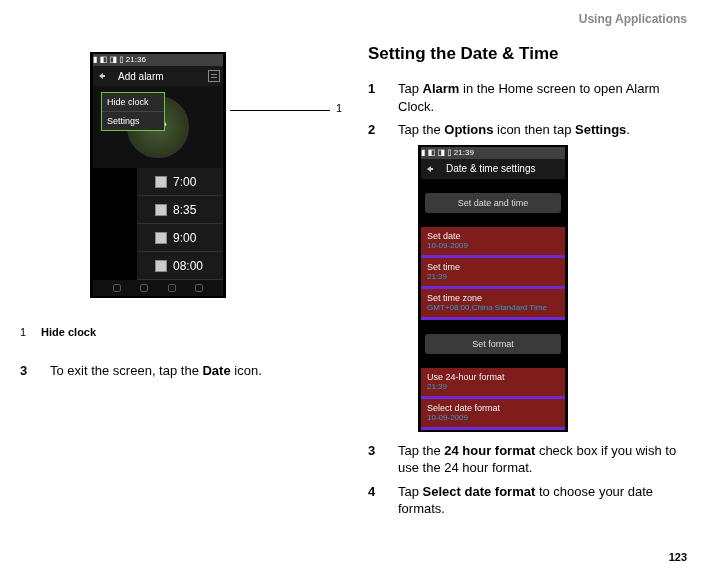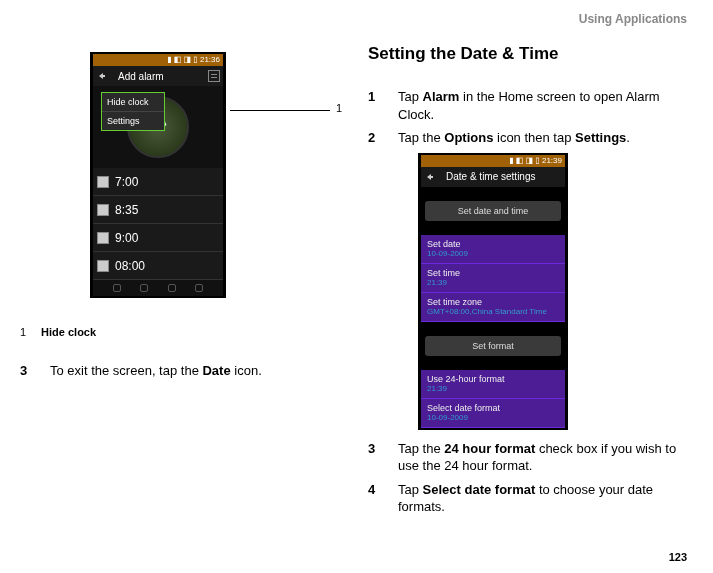--- a/index.html
+++ b/index.html
@@ -41,25 +41,24 @@
     width: 320px;
   }
   
   .phone {
     width: 136px;
     background: #000;
     padding: 2px 3px;
     font-family: Arial, sans-serif;
   }
   .statusbar {
-    background: #a16207;
+    background: #404040;
     height: 12px;
     color: #fff;
     font-size: 8px;
-    text-align: right;
     padding: 1px 3px 0 0;
   }
   .titlebar {
     display: flex;
     align-items: center;
     background: #1a1a1a;
     color: #fff;
     height: 20px;
     font-size: 10px;
     padding: 0 3px;
@@ -93,21 +92,21 @@
     position:relative;
   }
   .analog::before{content:"";position:absolute;left:50%;top:50%;width:2px;height:22px;background:#eee;transform-origin:top;transform:translate(-50%,-100%) rotate(-20deg);}
   .analog::after{content:"";position:absolute;left:50%;top:50%;width:2px;height:15px;background:#eee;transform-origin:top;transform:translate(-50%,-100%) rotate(60deg);}
   .menu-pop { position:absolute; left:8px; top:6px; width:64px; border:1px solid #6c3; }
   .menu-pop div { background:#2a2a2a; color:#fff; font-size:9px; padding:4px 5px; border-bottom:1px solid #444;}
   .menu-pop div:last-child{border-bottom:none;}
   .alarm-row {
     display:flex; align-items:center; gap:6px;
     background:#1a1a1a; color:#fff; font-size:12px;
-    height:28px; padding:0 4px; border-bottom:1px solid #333;
+    height:28px; padding:0 18px; border-bottom:1px solid #333;margin-left:44px;
   }
   .alarm-row .chk { width:12px;height:12px;background:#ccc;border:1px solid #888;}
   .navbar { height:16px; background:#111; display:flex; justify-content:space-evenly; align-items:center;}
   .navbar span{ width:8px;height:8px;border:1px solid #555; border-radius:2px;}
   
   .leader {
     position:absolute;
     border-top: 1px solid #000;
   }
   .leader-label {
@@ -129,25 +128,25 @@
     line-height: 1.35;
     margin-bottom: 6px;
   }
   .step .n { font-weight:bold; width:12px; flex-shrink:0;}
   .step .t b { font-weight:bold; }
   
   h2.section {
     font-family: Arial Narrow, Arial, sans-serif;
     font-weight: bold;
     font-size: 17px;
-    margin-bottom: 24px;
+    margin-bottom: 16px;
   }
   
   .set-row {
-    background:#4c1d95; color:#fff; padding:4px 6px 5px; border-bottom:1px solid #6d28d9;
+    background:#7f1d1d; color:#fff; padding:4px 6px 5px; border-bottom:3px solid #6d28d9;
   }
   .set-row .lbl{ font-size:9px; color:#eee;}
   .set-row .val{ font-size:8px; color:#39c;}
   .set-btn {
     background:#3a3a3a; color:#ddd; font-size:9px; text-align:center;
     padding:5px 0; margin:14px 4px; border-radius:3px;
   }
   .phone-wrap-left { position:relative; margin-left:70px;}
   .phone-wrap-right { margin-left:50px; margin-top:4px; margin-bottom:10px;}
 </style>

